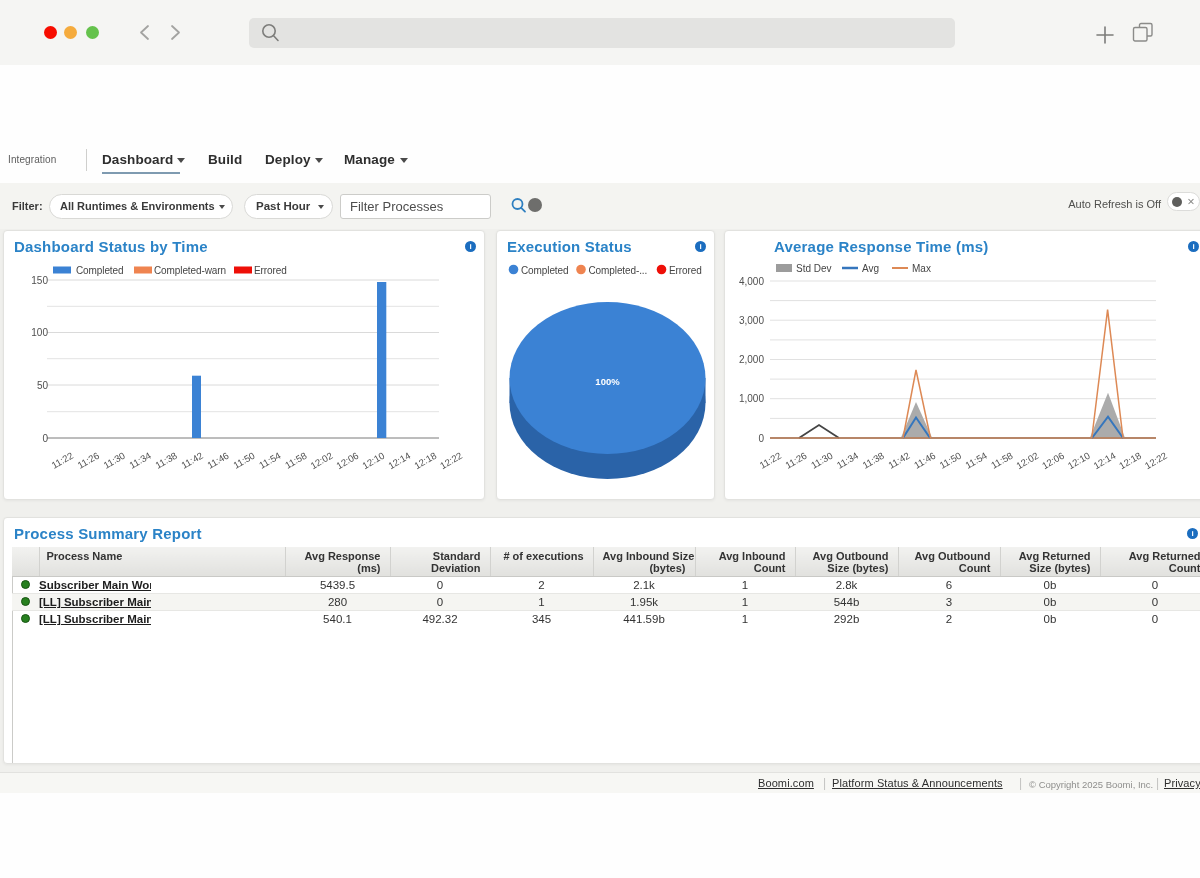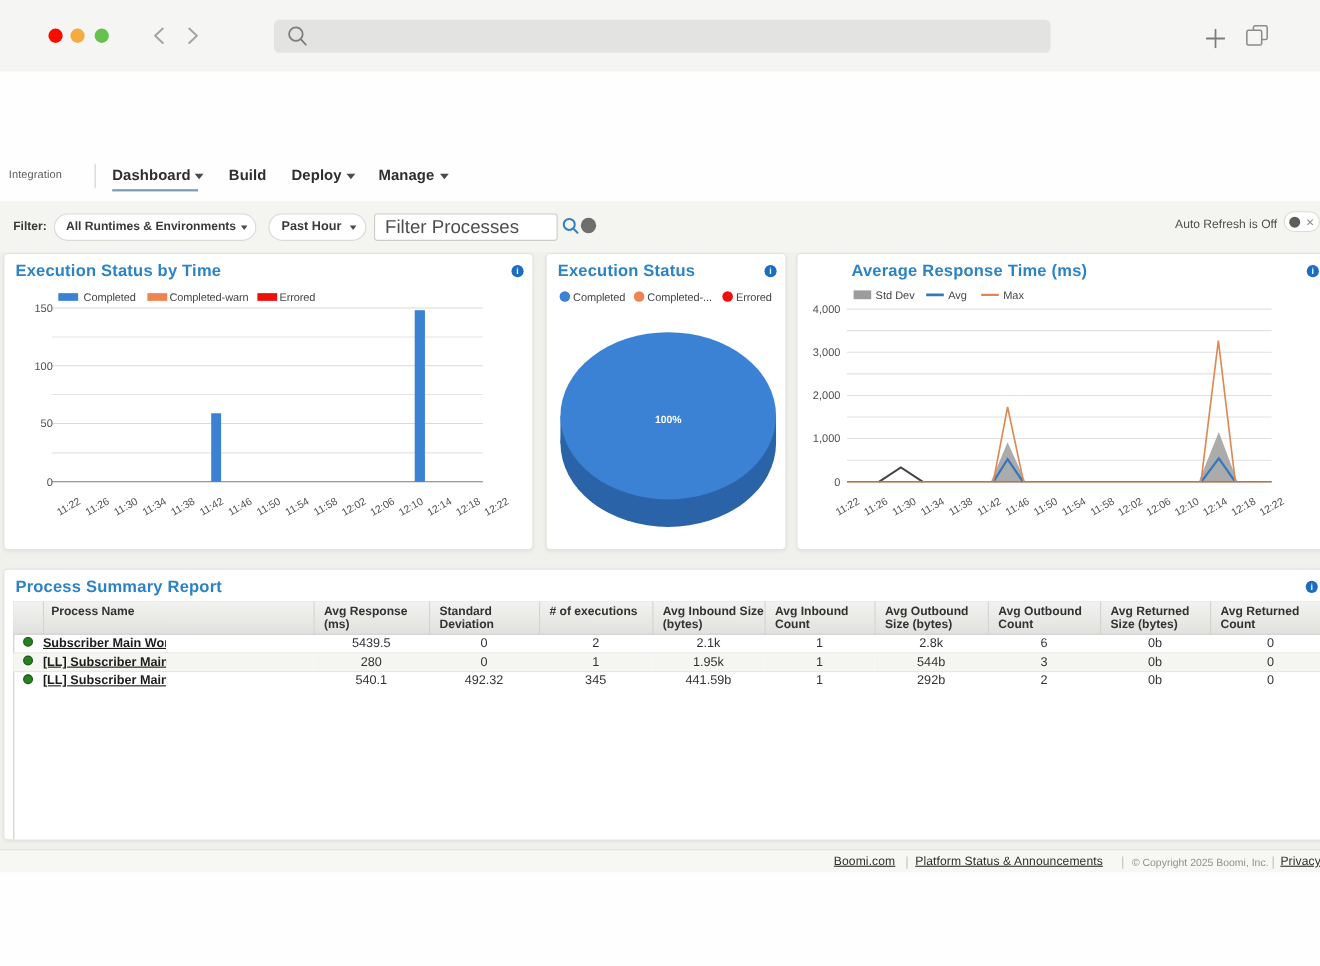--- a/index.html
+++ b/index.html
@@ -17,21 +17,21 @@
 #filterbar{position:absolute;left:0;top:183px;width:1200px;height:46px;background:#f4f4f1}
 .pill{position:absolute;top:11px;height:25px;background:#fff;border:1px solid #d9d9d6;border-radius:13px}
 .pilltxt{font-weight:bold;font-size:11.5px;color:#3a3a3a;line-height:23px;position:absolute}
 
 #bodyarea{position:absolute;left:0;top:229px;width:1200px;height:544px;background:#f0f0ed}
 .card{position:absolute;background:#fff;border:1px solid #e2e2df;border-radius:4px;box-shadow:0 1px 3px rgba(0,0,0,.05)}
 .ctitle{position:absolute;font-size:15px;font-weight:bold;color:#2b83c7;letter-spacing:.2px}
 .info{position:absolute;width:11px;height:11px;border-radius:50%;background:#1b6dbf;color:#fff;font-size:8px;font-weight:bold;text-align:center;line-height:11px}
 
 #ptable{position:absolute;border-collapse:collapse;table-layout:fixed;font-size:11.5px;color:#333}
-#ptable th{white-space:nowrap;font-size:11px;font-weight:bold;color:#333;background:linear-gradient(#f2f2f0,#e1e1de);border-right:1px solid #d2d2cf;border-bottom:1px solid #c9c9c6;vertical-align:top;padding:3px 9px 2px 9px;text-align:left;line-height:12px}
+#ptable th{white-space:nowrap;font-size:11px;font-weight:bold;color:#333;background:linear-gradient(#f2f2f0,#e1e1de);border-right:1px solid #d2d2cf;border-bottom:1px solid #c9c9c6;vertical-align:top;padding:3px 9px 2px 9px;text-align:right;line-height:12px}
 #ptable td{padding:0 9px;text-align:center;border-top:1px solid #e7e7e4;height:17px}
 .pname{font-weight:bold;color:#1d1d1d;text-decoration:underline;white-space:nowrap;overflow:hidden;display:block;width:112px}
 .gdot{display:inline-block;width:9px;height:9px;border-radius:50%;background:#27801f;border:1px solid #165412}
 
 #footer{position:absolute;left:0;top:772px;width:1200px;height:21px;background:#f7f7f4;border-top:1px solid #e2e2df}
 .ftxt{position:absolute;top:4px;font-size:11px;color:#2e2e2e;font-weight:normal;text-decoration:underline;letter-spacing:.1px}
 .fsep{position:absolute;top:3px;font-size:12px;color:#c2c2c0}
 svg text{font-family:"Liberation Sans",sans-serif}
 </style>
 </head>
@@ -75,36 +75,36 @@
 <div class="caret" style="left:400px"></div>
 
 <div id="filterbar">
   <div class="pilltxt" style="left:12px;top:12px;font-size:11px">Filter:</div>
   <div class="pill" style="left:49px;width:184px"></div>
   <div class="pilltxt" style="left:60px;top:12px;font-size:11px">All Runtimes &amp; Environments</div>
   <div class="caret" style="left:219px;top:22px;border-top-width:4px;border-left-width:3.5px;border-right-width:3.5px"></div>
   <div class="pill" style="left:244px;width:89px"></div>
   <div class="pilltxt" style="left:256px;top:12px">Past Hour</div>
   <div class="caret" style="left:318px;top:22px;border-top-width:4px;border-left-width:3.5px;border-right-width:3.5px"></div>
-  <div class="abs" style="left:340px;top:11px;width:167px;height:25px;background:#fff;border:1px solid #ccccc9;border-radius:3px;font-size:17px;color:#4d4d4d;line-height:23px;padding-left:9px">Filter Processes</div>
+  <div class="abs" style="left:340px;top:11px;width:151px;height:25px;background:#fff;border:1px solid #ccccc9;border-radius:3px;font-size:13px;color:#4d4d4d;line-height:23px;padding-left:9px">Filter Processes</div>
   <svg class="abs" style="left:510px;top:14px" width="18" height="18">
         <circle cx="7.5" cy="7" r="5" fill="none" stroke="#2e7fc0" stroke-width="1.8"></circle>
         <line x1="11.2" y1="10.8" x2="15" y2="14.6" stroke="#2e7fc0" stroke-width="1.8" stroke-linecap="round"></line>
       </svg>
   <div class="abs" style="left:528px;top:15px;width:14px;height:14px;border-radius:50%;background:#6e6e6c"></div>
   <div class="abs" style="right:39px;top:12px;font-size:11px;color:#4f4f4d;line-height:18px">Auto Refresh is Off</div>
   <div class="abs" style="left:1167px;top:9px;width:33px;height:19px;background:#fff;border:1px solid #dcdcda;border-radius:10px"></div>
   <div class="abs" style="left:1171.5px;top:13.5px;width:10px;height:10px;border-radius:50%;background:#5e5e5c"></div>
   <div class="abs" style="left:1187px;top:13px;font-size:9.5px;color:#8a8a88">✕</div>
 </div>
 
 <div id="bodyarea"></div>
 
 <div class="card" style="left:3px;top:230px;width:482px;height:270px"></div>
-<div class="ctitle" style="left:14px;top:238px">Execution Status by Time</div>
+<div class="ctitle" style="left:14px;top:238px">Dashboard Status by Time</div>
 <div class="info" style="left:465px;top:241px">i</div>
 <svg class="abs" style="left:3px;top:230px" width="482" height="270" id="chart1">
 
   <rect x="50" y="36.5" width="18" height="7" fill="#3b82d4"></rect>
   <text x="73" y="43.5" font-size="10" letter-spacing="-0.1" fill="#454545">Completed</text>
   <rect x="131" y="36.5" width="18" height="7" fill="#ef8450"></rect>
   <text x="151" y="43.5" font-size="10" letter-spacing="-0.1" fill="#454545">Completed-warn</text>
   <rect x="231" y="36.5" width="18" height="7" fill="#ee0f08"></rect>
   <text x="251" y="43.5" font-size="10" letter-spacing="-0.1" fill="#454545">Errored</text>
 

